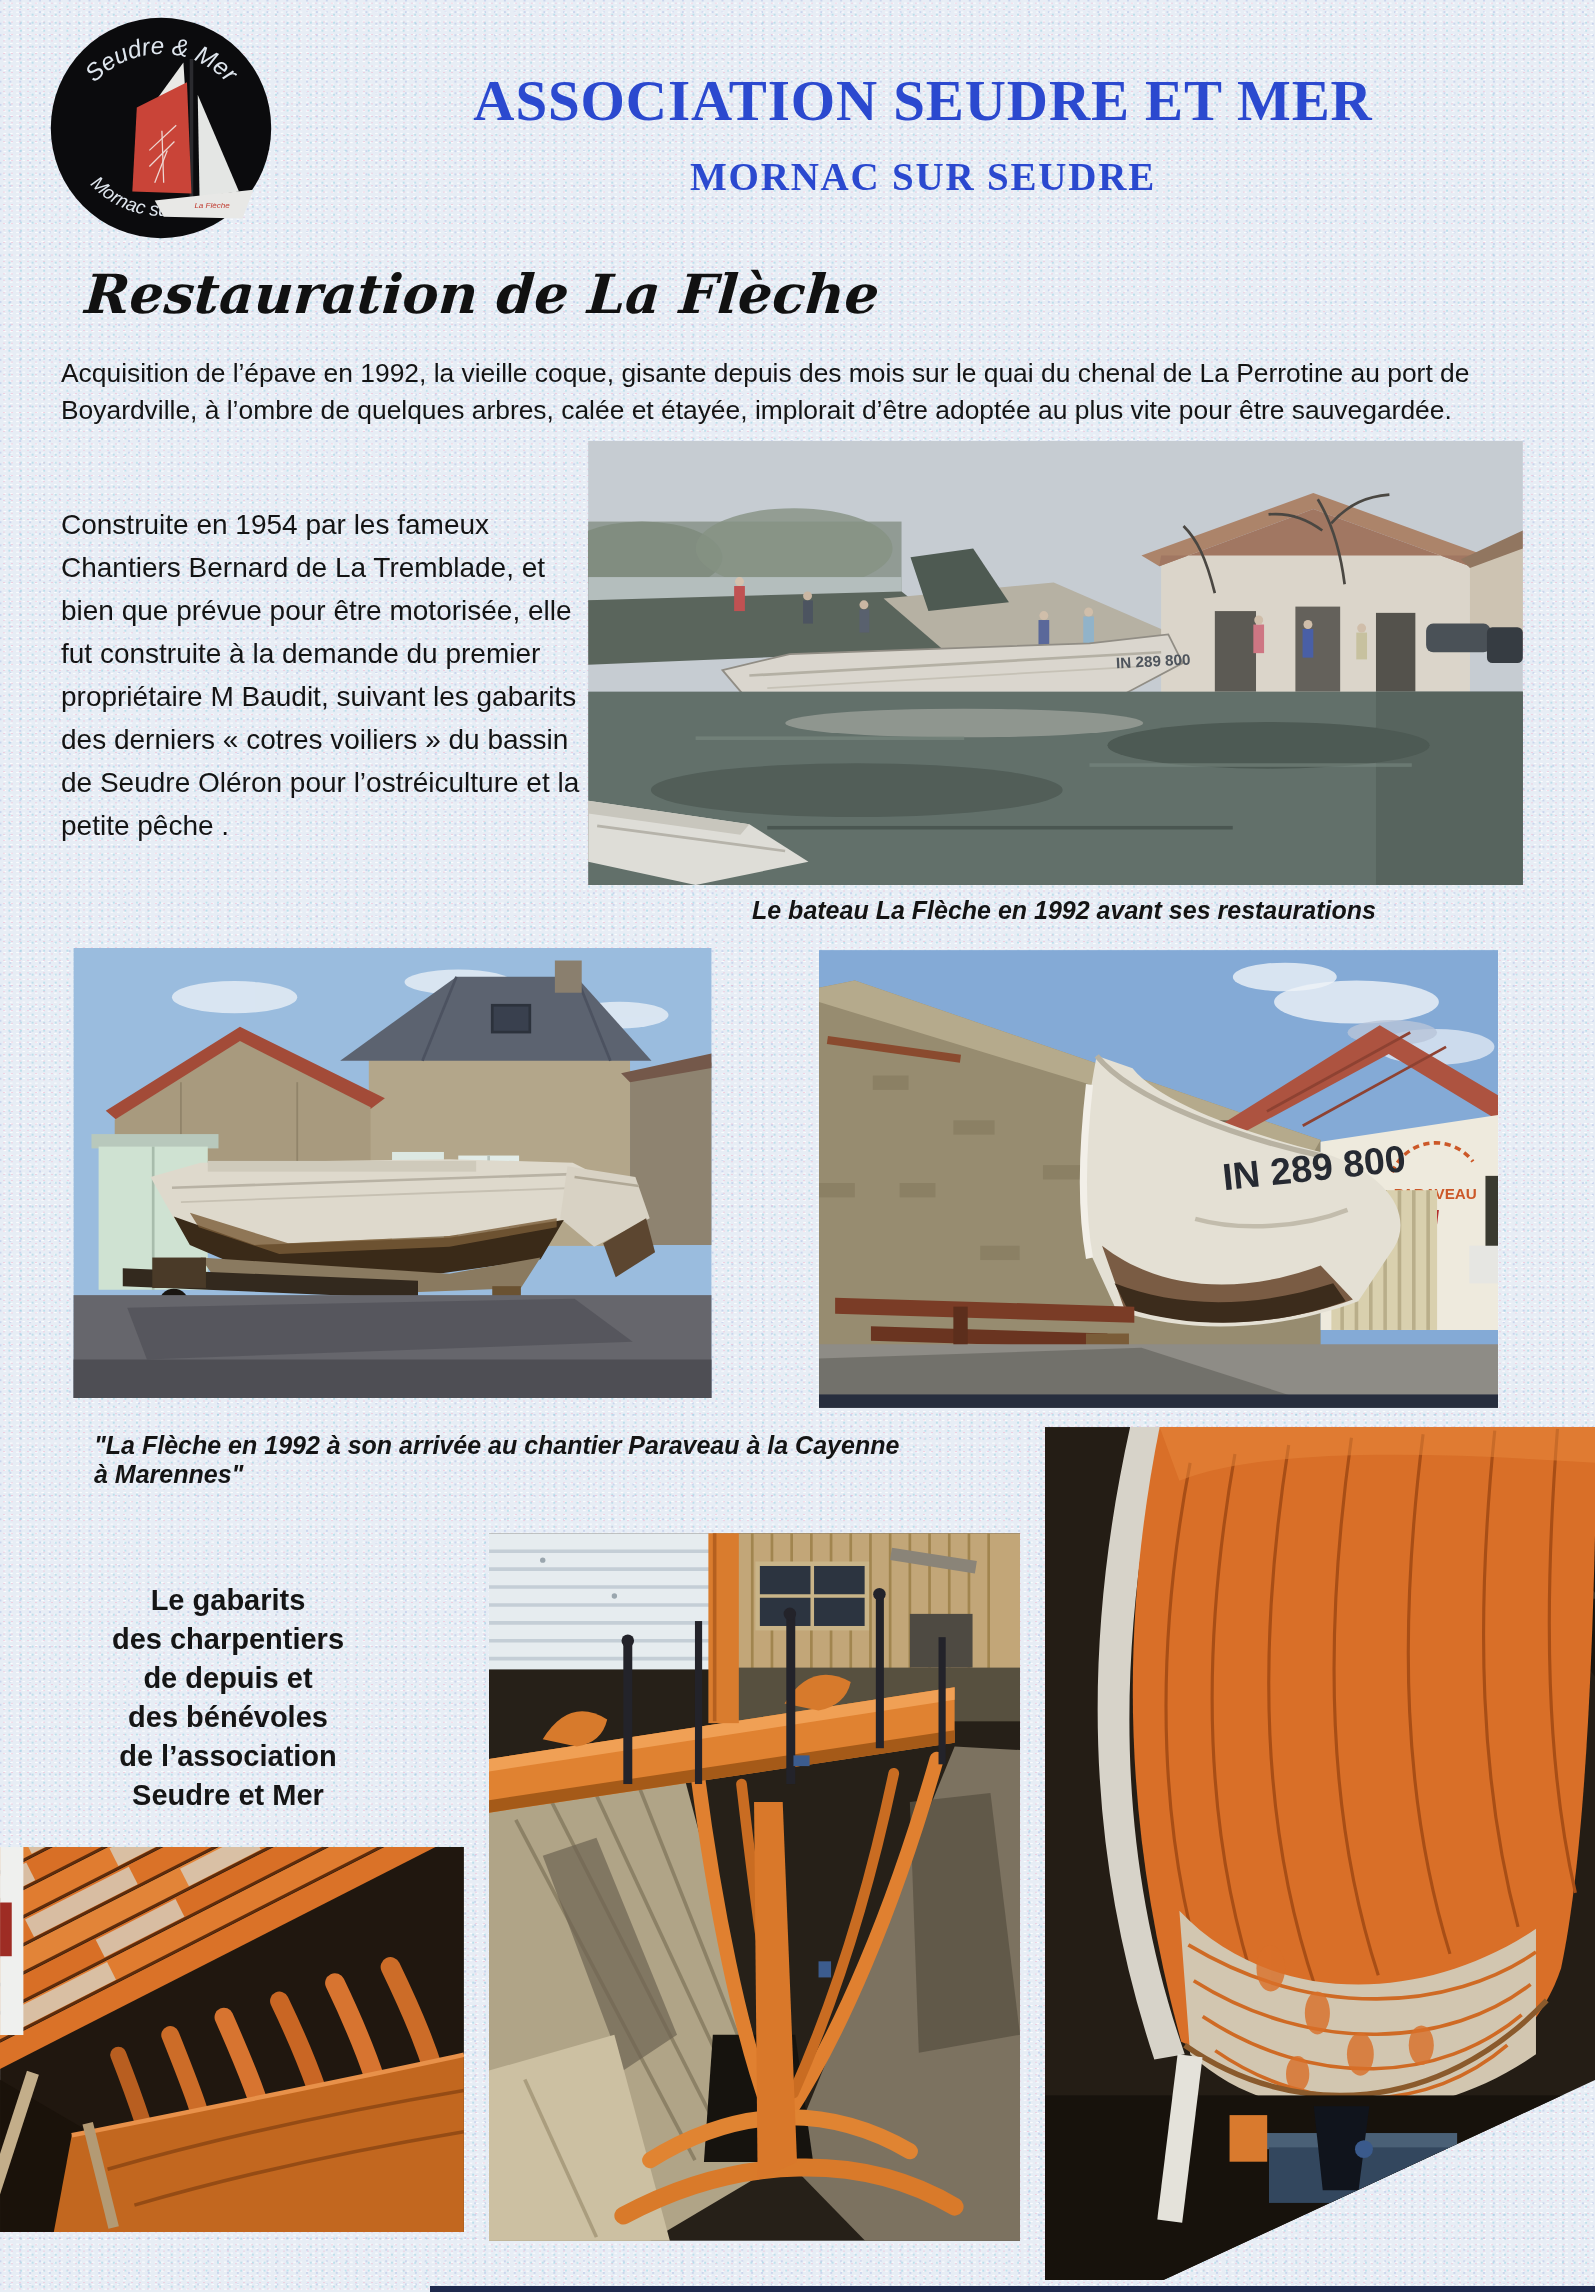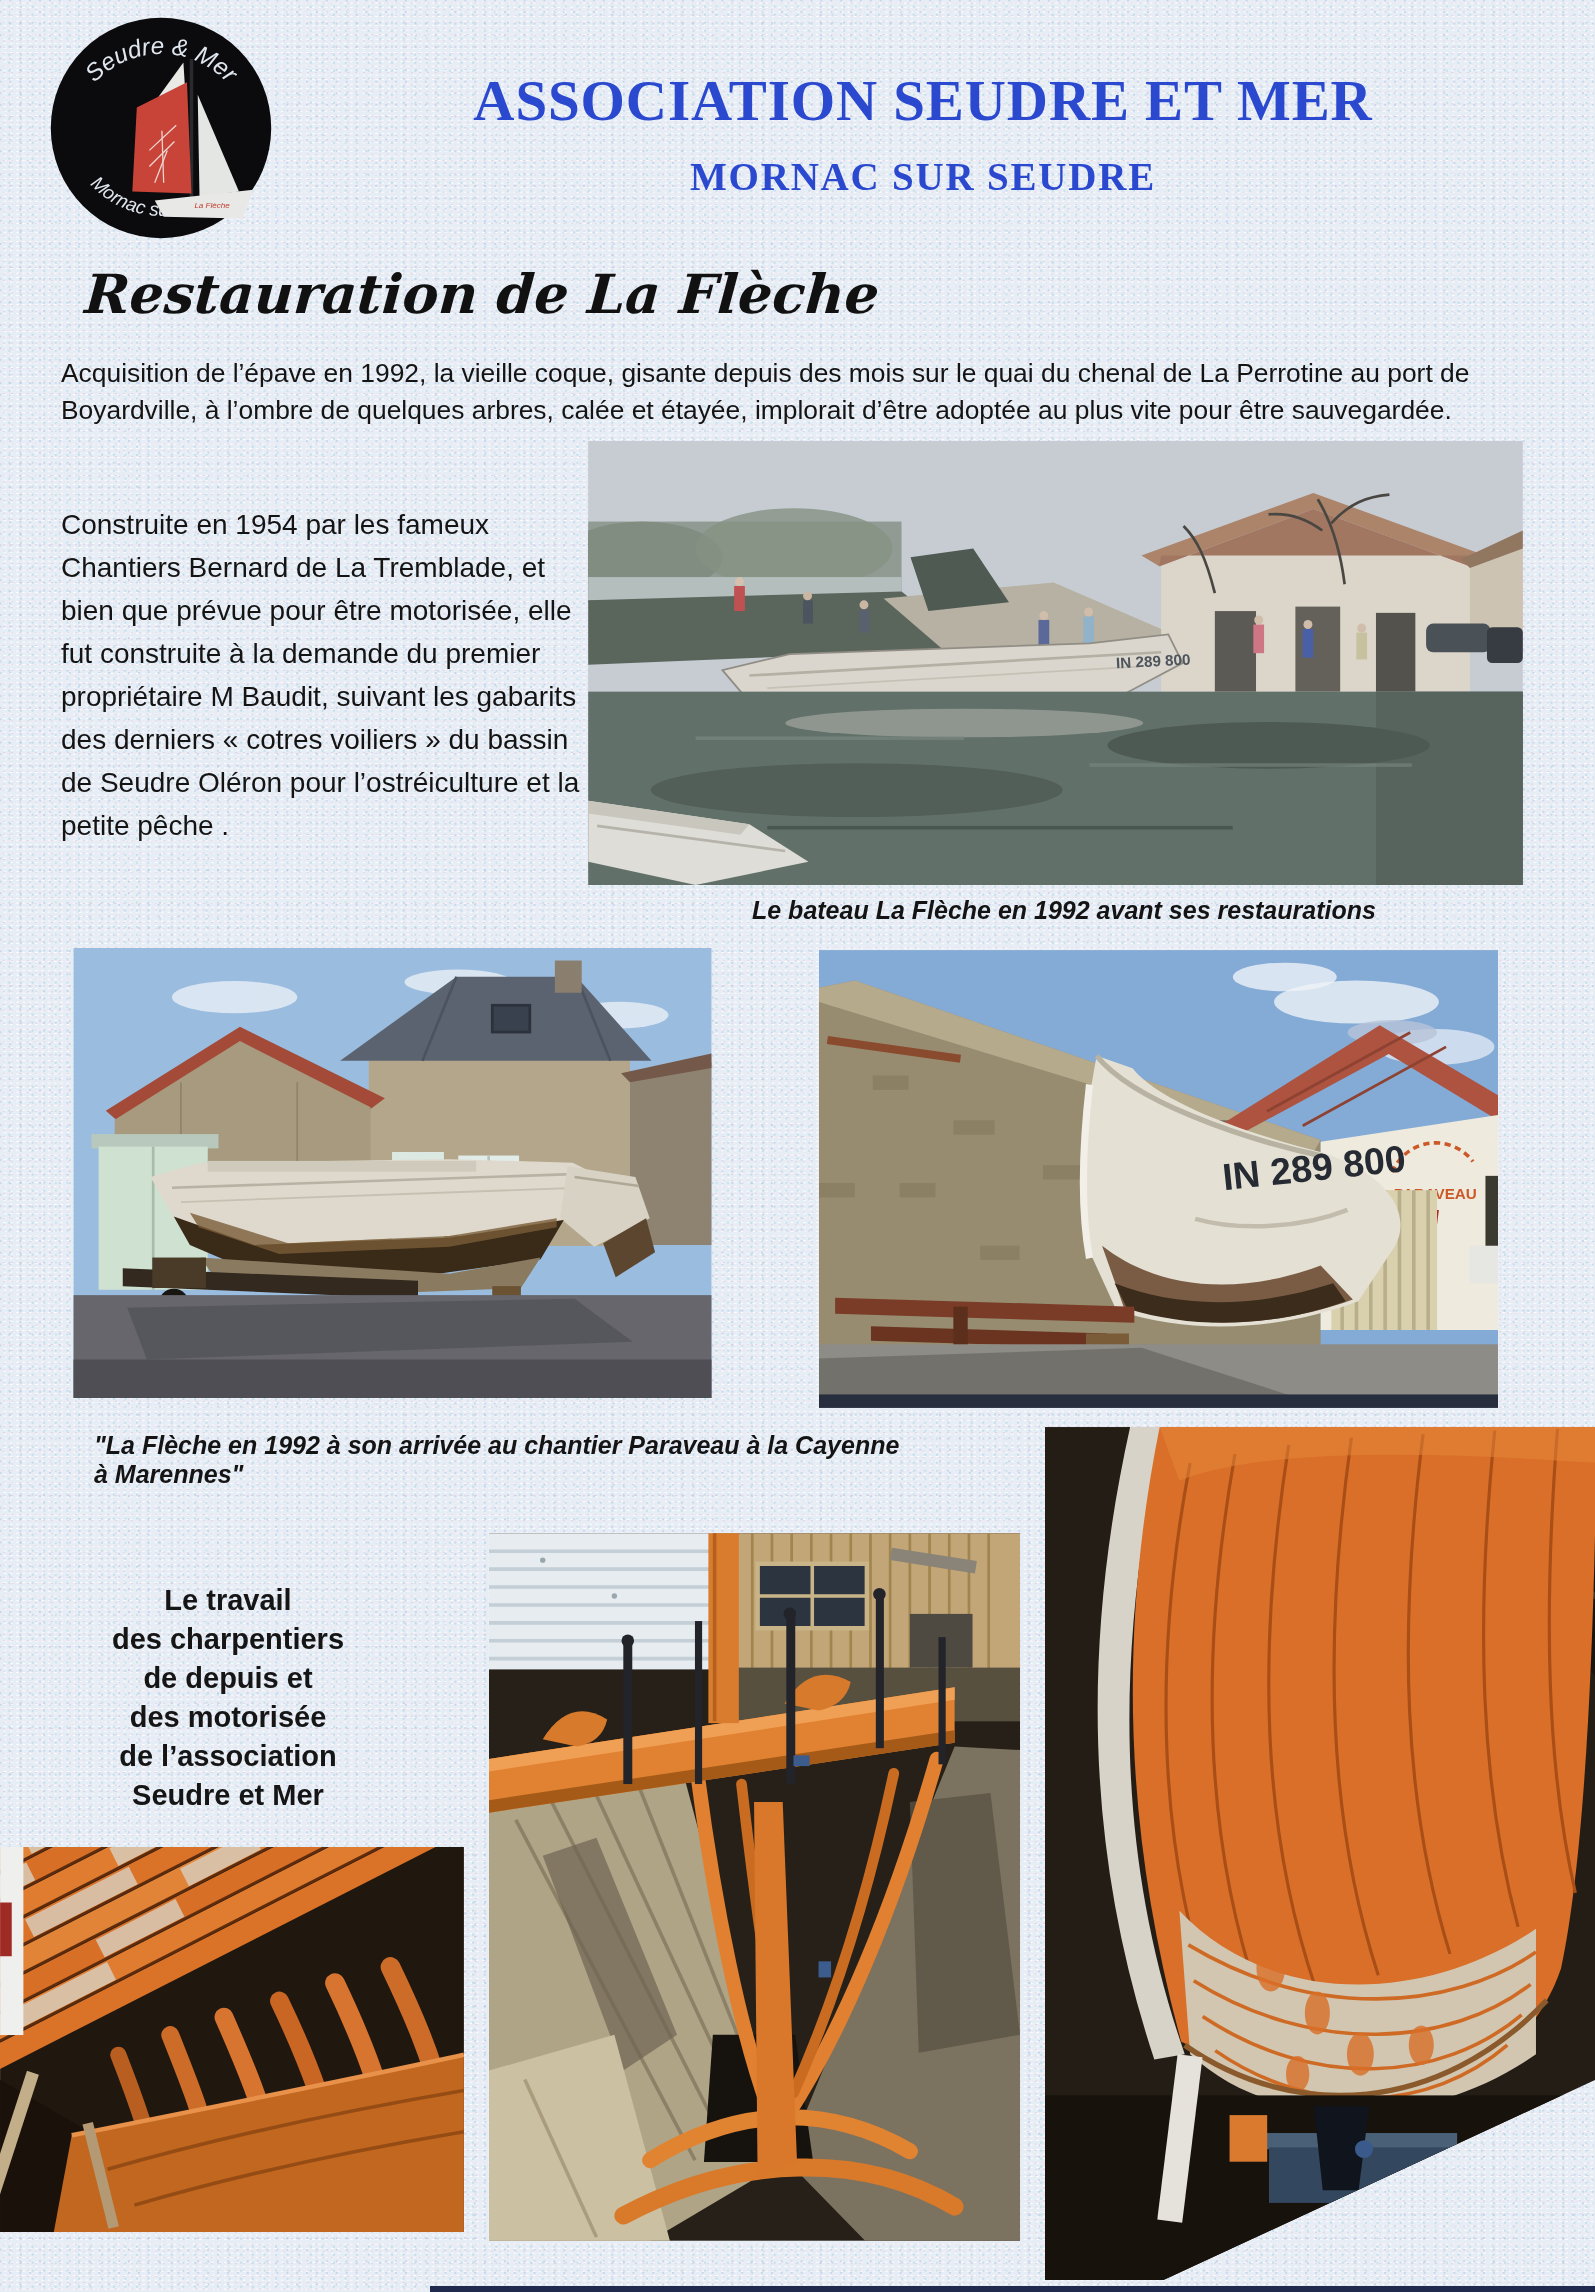--- a/index.html
+++ b/index.html
@@ -271,24 +271,24 @@
     <g>
       <rect x="0" y="440" width="758" height="71" fill="#8e8c86"></rect>
       <polygon points="0,456 360,444 560,508 0,508" fill="#6c6a64" opacity="0.8"></polygon>
       <rect x="0" y="496" width="758" height="15" fill="#272e3e"></rect>
     </g>
   </svg>
 
   <div class="abs caption" style="left:94px;top:1431px;width:806px;font-size:25px">"La Flèche en 1992 à son arrivée au chantier Paraveau à la Cayenne à Marennes"</div>
 
   <div class="abs work-block" style="left:67px;top:1581px;width:322px;font-size:29px;line-height:39px">
-    <div>Le travail</div>
+    <div>Le gabarits</div>
     <div>des charpentiers</div>
     <div>de depuis et</div>
-    <div>des motorisée</div>
+    <div>des bénévoles</div>
     <div>de l’association</div>
     <div>Seudre et Mer</div>
   </div>
 
   <svg class="abs photo" style="left:0px;top:1847px" width="464" height="385" viewBox="0 0 518 430">
     <rect width="518" height="430" fill="#20170f"></rect>
     <g transform="rotate(-27 260 140)">
       <rect x="-200" y="-160" width="900" height="26" fill="#e07c30"></rect>
       <rect x="-200" y="-132" width="900" height="26" fill="#d86f26"></rect>
       <rect x="-200" y="-104" width="900" height="26" fill="#e28438"></rect>

